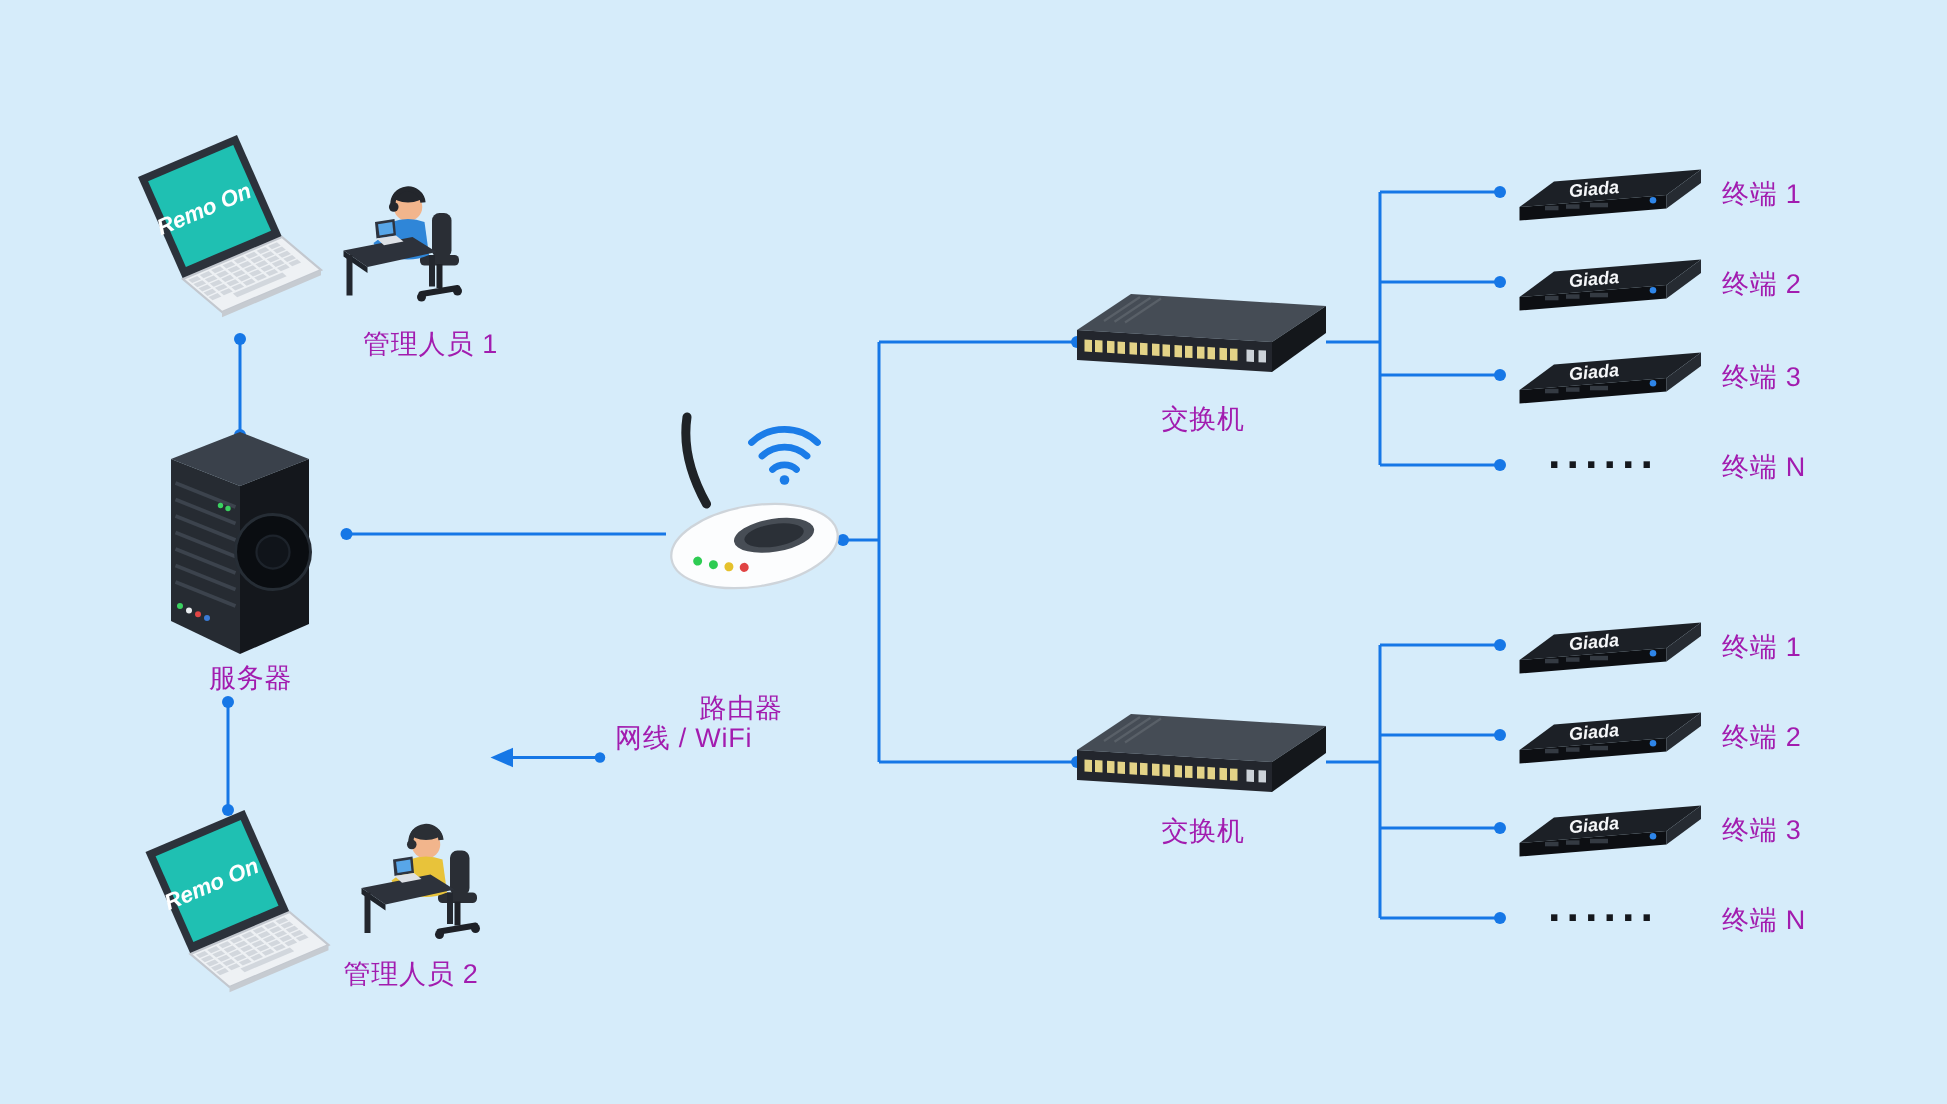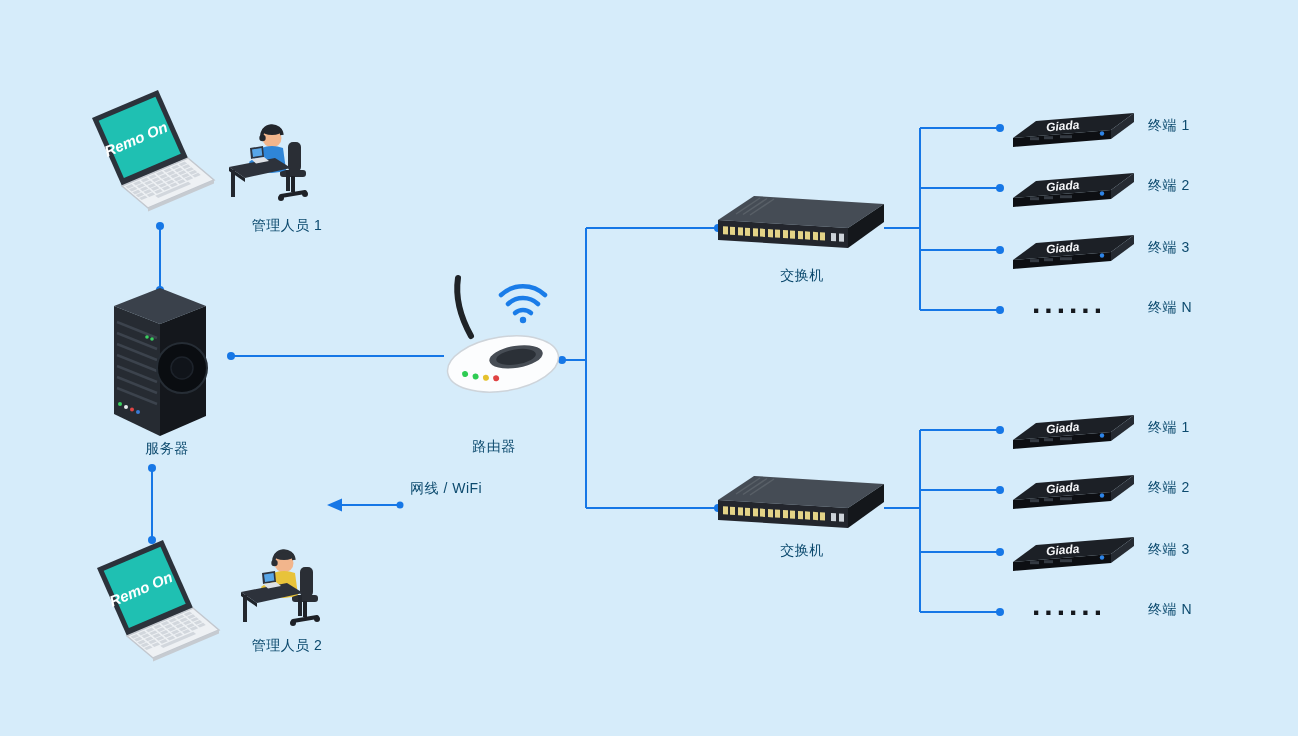--- a/index.html
+++ b/index.html
@@ -9,22 +9,22 @@
     width:1298px; height:736px;
     overflow:hidden;
     background: var(--bg, #d6ecfa);
     font-family:"Liberation Sans","DejaVu Sans",sans-serif;
   }
   .wires { position:absolute; left:0; top:0; }
   .node { position:absolute; }
   .node svg { display:block; overflow:visible; }
   .lbl {
     position:absolute;
-    font-size:14px;
-    color:#0c4a6e;
+    font-size:18px;
+    color:#a21caf;
     letter-spacing:0.5px;
     white-space:nowrap;
   }
   .center { text-align:center; }
   .dots {
     position:absolute;
     font-size:30px;
     line-height:30px;
     font-weight:700;
     letter-spacing:4px;
@@ -325,23 +325,23 @@
     </svg>
 </div>
 <div class="node" style="left:1008px;top:527px;width:130px;height:50px">
   <svg width="130" height="50">
       <use href="#sym-terminal"></use>
     </svg>
 </div>
 
 <div class="lbl center" style="left:212px;top:217px;width:150px">管理人员 1</div>
 <div class="lbl center" style="left:107px;top:440px;width:120px">服务器</div>
-<div class="lbl center" style="left:434px;top:438px;width:120px">路由器</div>
+<div class="lbl center" style="left:434px;top:460px;width:120px">路由器</div>
 <div class="lbl" style="left:410px;top:480px">网线 / WiFi</div>
-<div class="lbl center" style="left:212px;top:637px;width:150px">管理人员 2</div>
+<div class="lbl center" style="left:199px;top:637px;width:150px">管理人员 2</div>
 <div class="lbl center" style="left:732px;top:267px;width:140px">交换机</div>
 <div class="lbl center" style="left:732px;top:542px;width:140px">交换机</div>
 
 <div class="lbl" style="left:1148px;top:117px">终端 1</div>
 <div class="lbl" style="left:1148px;top:177px">终端 2</div>
 <div class="lbl" style="left:1148px;top:239px">终端 3</div>
 <div class="lbl" style="left:1148px;top:299px">终端 N</div>
 <div class="dots" style="left:1032px;top:288px">......</div>
 
 <div class="lbl" style="left:1148px;top:419px">终端 1</div>

